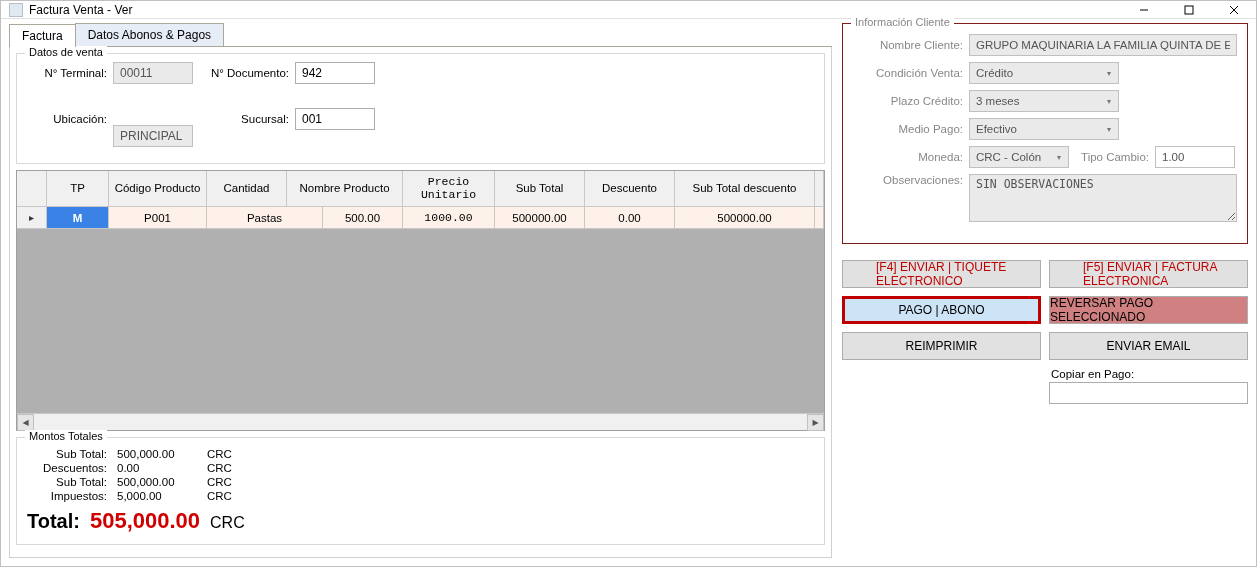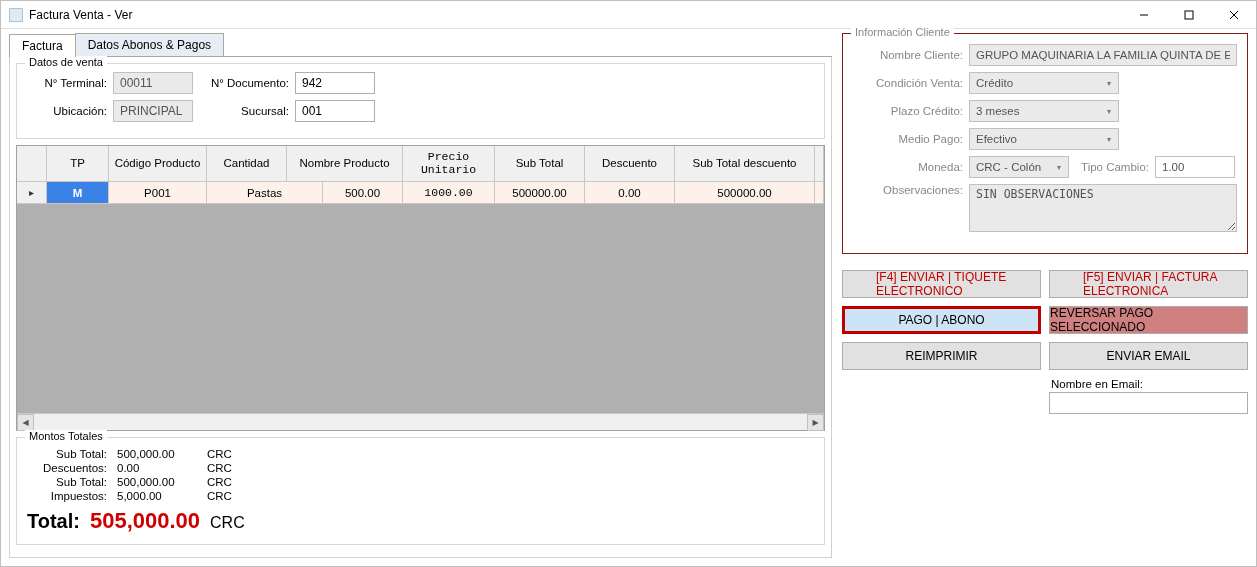--- a/index.html
+++ b/index.html
@@ -12,21 +12,21 @@
   }
   .window {
     width: 1257px;
     height: 567px;
     border: 1px solid #c0c0c0;
     display: flex;
     flex-direction: column;
     background: #fff;
   }
   .titlebar {
-    height: 28px;
+    height: 18px;
     display: flex;
     align-items: center;
     justify-content: space-between;
     padding-left: 8px;
     border-bottom: 1px solid #e0e0e0;
   }
   .titlebar-left { display: flex; align-items: center; gap: 6px; }
   .titlebar-icon {
     width: 14px; height: 14px;
     background: #e0e8f0;
@@ -298,21 +298,21 @@
         <div class="fieldset">
           <div class="legend">Datos de venta</div>
           <div class="row">
             <span class="label w80">N° Terminal:</span>
             <input class="txt readonly" style="width: 80px;" readonly="" value="00011">
             <span class="label" style="width:90px">N° Documento:</span>
             <input class="txt" style="width: 80px;" value="942">
           </div>
           <div class="row">
             <span class="label w80">Ubicación:</span>
-            <input class="txt readonly" style="width: 80px;" readonly="" value="PRINCIPAL">
+            <input class="txt readonly" style="width: 80px; margin-top: 35px;" readonly="" value="PRINCIPAL">
             <span class="label" style="width:90px">Sucursal:</span>
             <input class="txt" style="width: 80px;" value="001">
           </div>
         </div>
 
         <div class="grid">
           <div class="grid-header">
             <div class="gh col-sel"></div>
             <div class="gh col-tp">TP</div>
             <div class="gh col-cod">Código Producto</div>
@@ -421,19 +421,19 @@
 
       <div class="button-grid">
         <div class="btn red-text">[F4] ENVIAR | TIQUETE ELECTRONICO</div>
         <div class="btn red-text">[F5] ENVIAR | FACTURA ELECTRONICA</div>
         <div class="btn highlight">PAGO | ABONO</div>
         <div class="btn danger">REVERSAR PAGO SELECCIONADO</div>
         <div class="btn">REIMPRIMIR</div>
         <div class="btn">ENVIAR EMAIL</div>
         <div></div>
         <div class="copy-email">
-          <span class="copy-email-label">Nombre en Email:</span>
+          <span class="copy-email-label">Copiar en Pago:</span>
           <input class="copy-email-input" style="">
         </div>
       </div>
     </div>
   </div>
 </div>
 
 </body></html>

